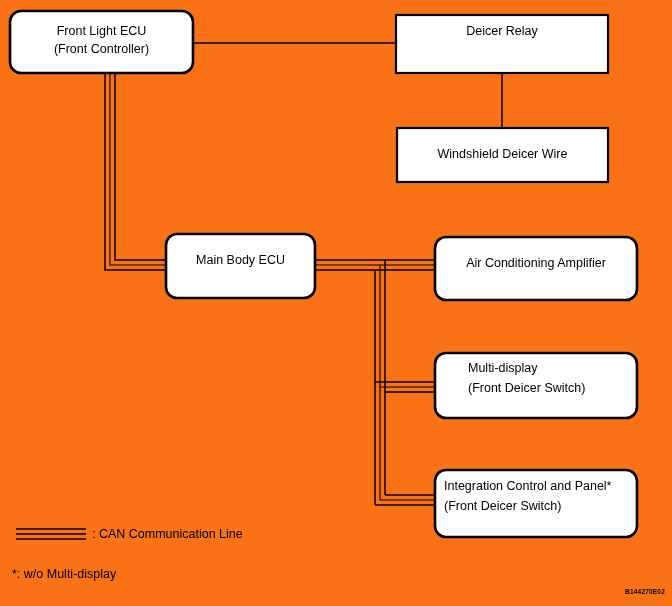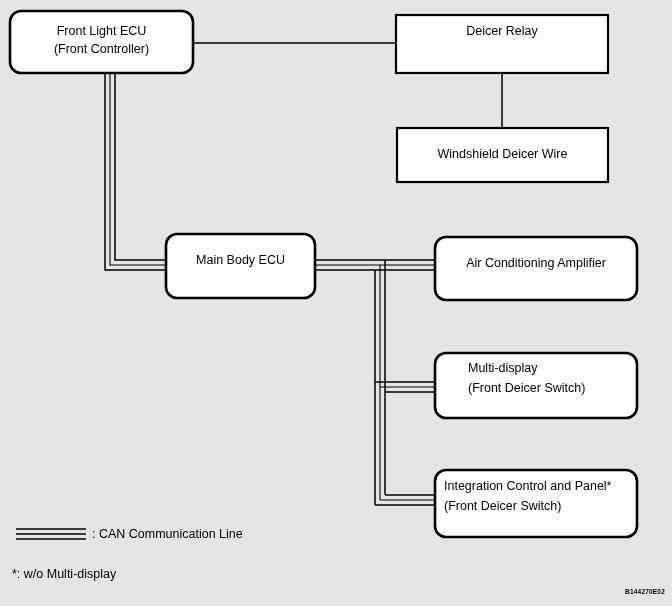--- a/index.html
+++ b/index.html
@@ -9,21 +9,21 @@
     background: #ffffff;
   }
   body {
     font-family: "Liberation Sans", sans-serif;
     color: #000000;
   }
   #diagram-root {
     position: relative;
     width: 672px;
     height: 606px;
-    background: #e5e5e5;
+    background: #f97316;
     overflow: hidden;
   }
   svg.diagram-canvas {
     position: absolute;
     top: 0;
     left: 0;
     width: 672px;
     height: 606px;
     display: block;
   }

